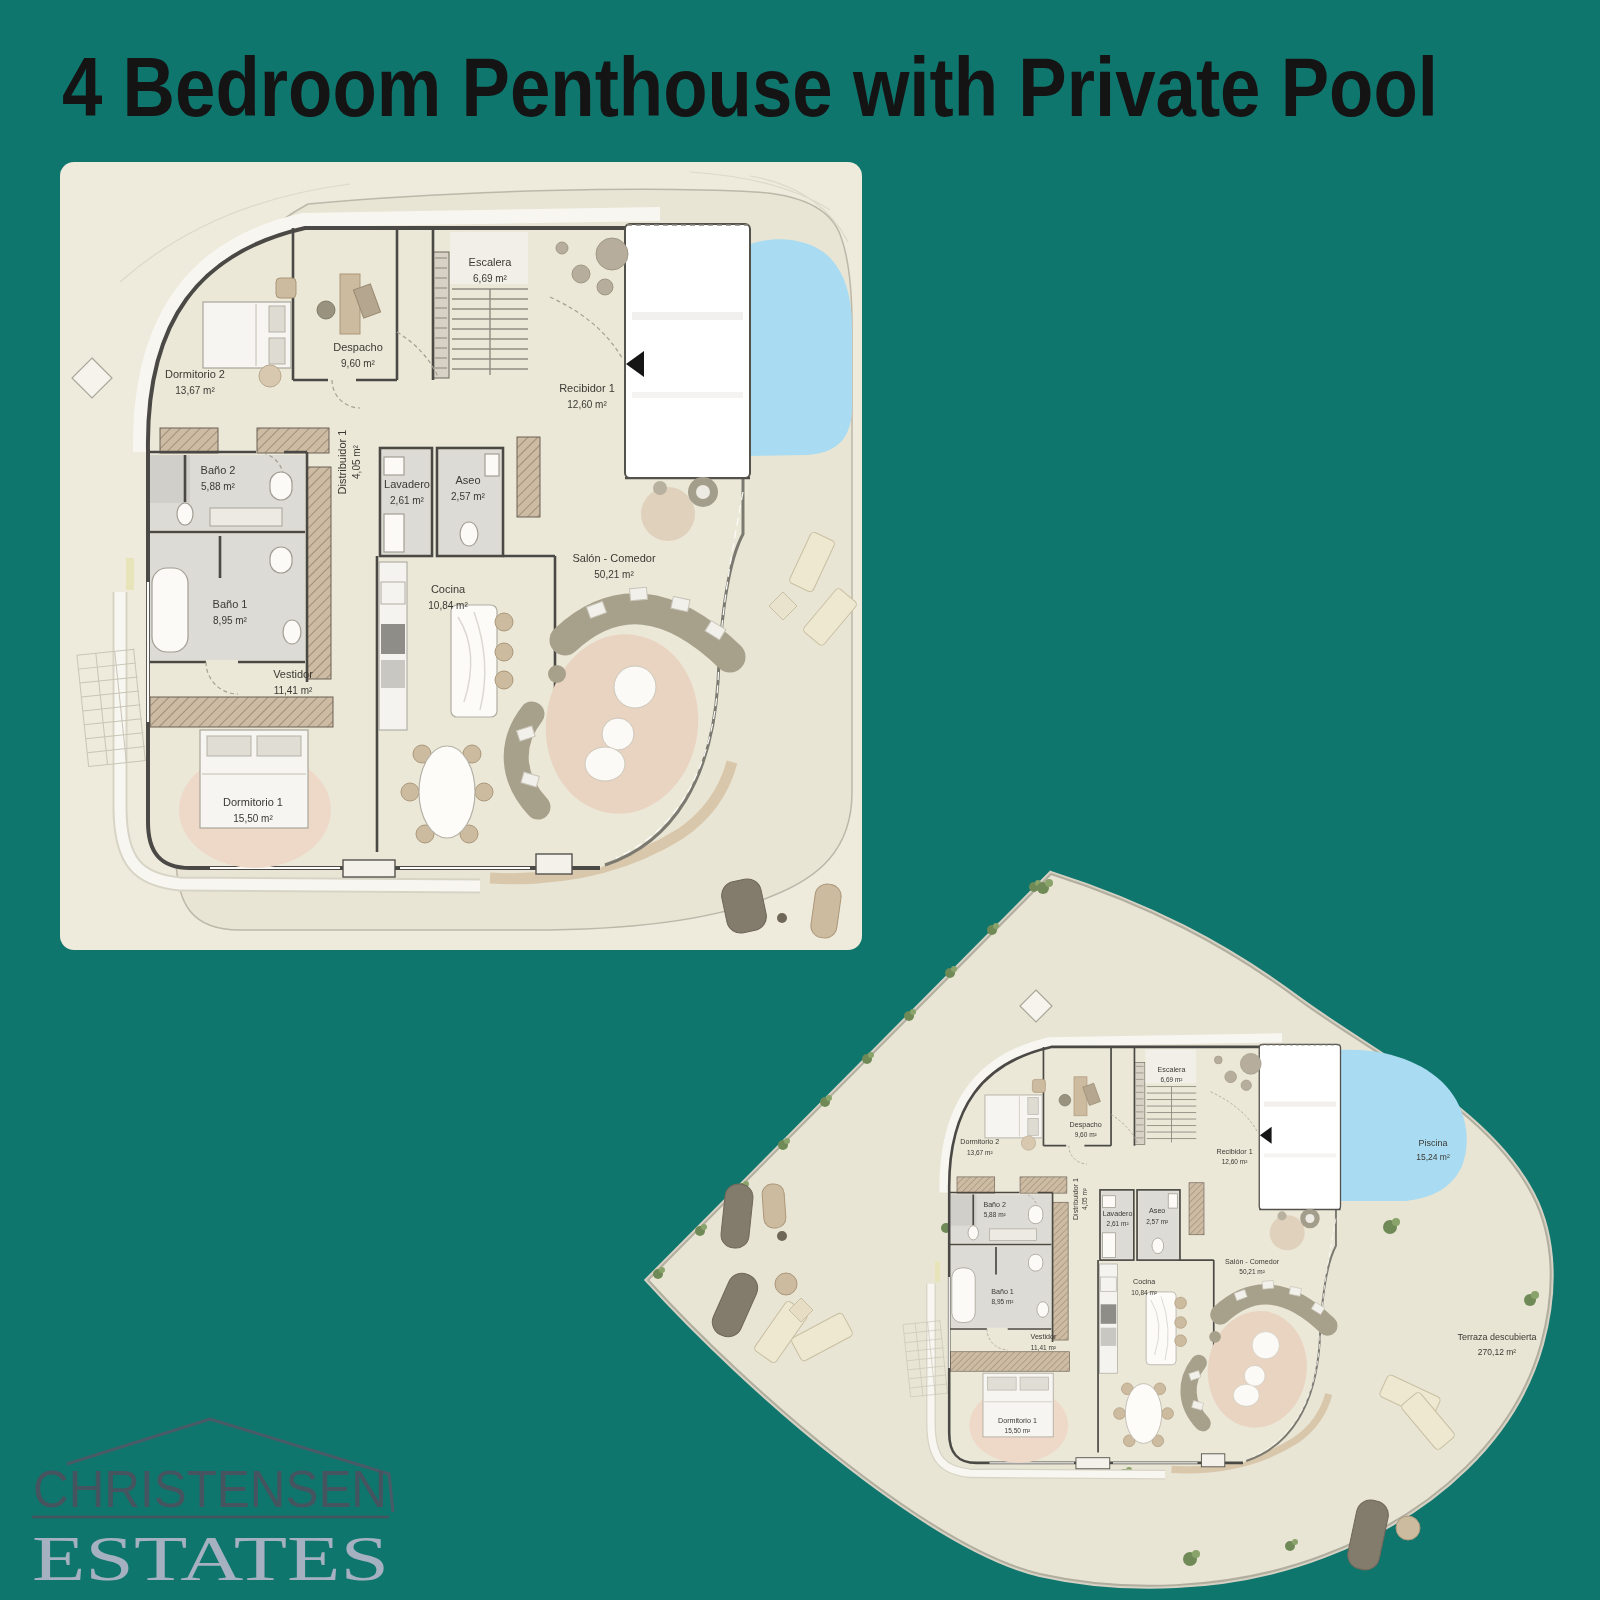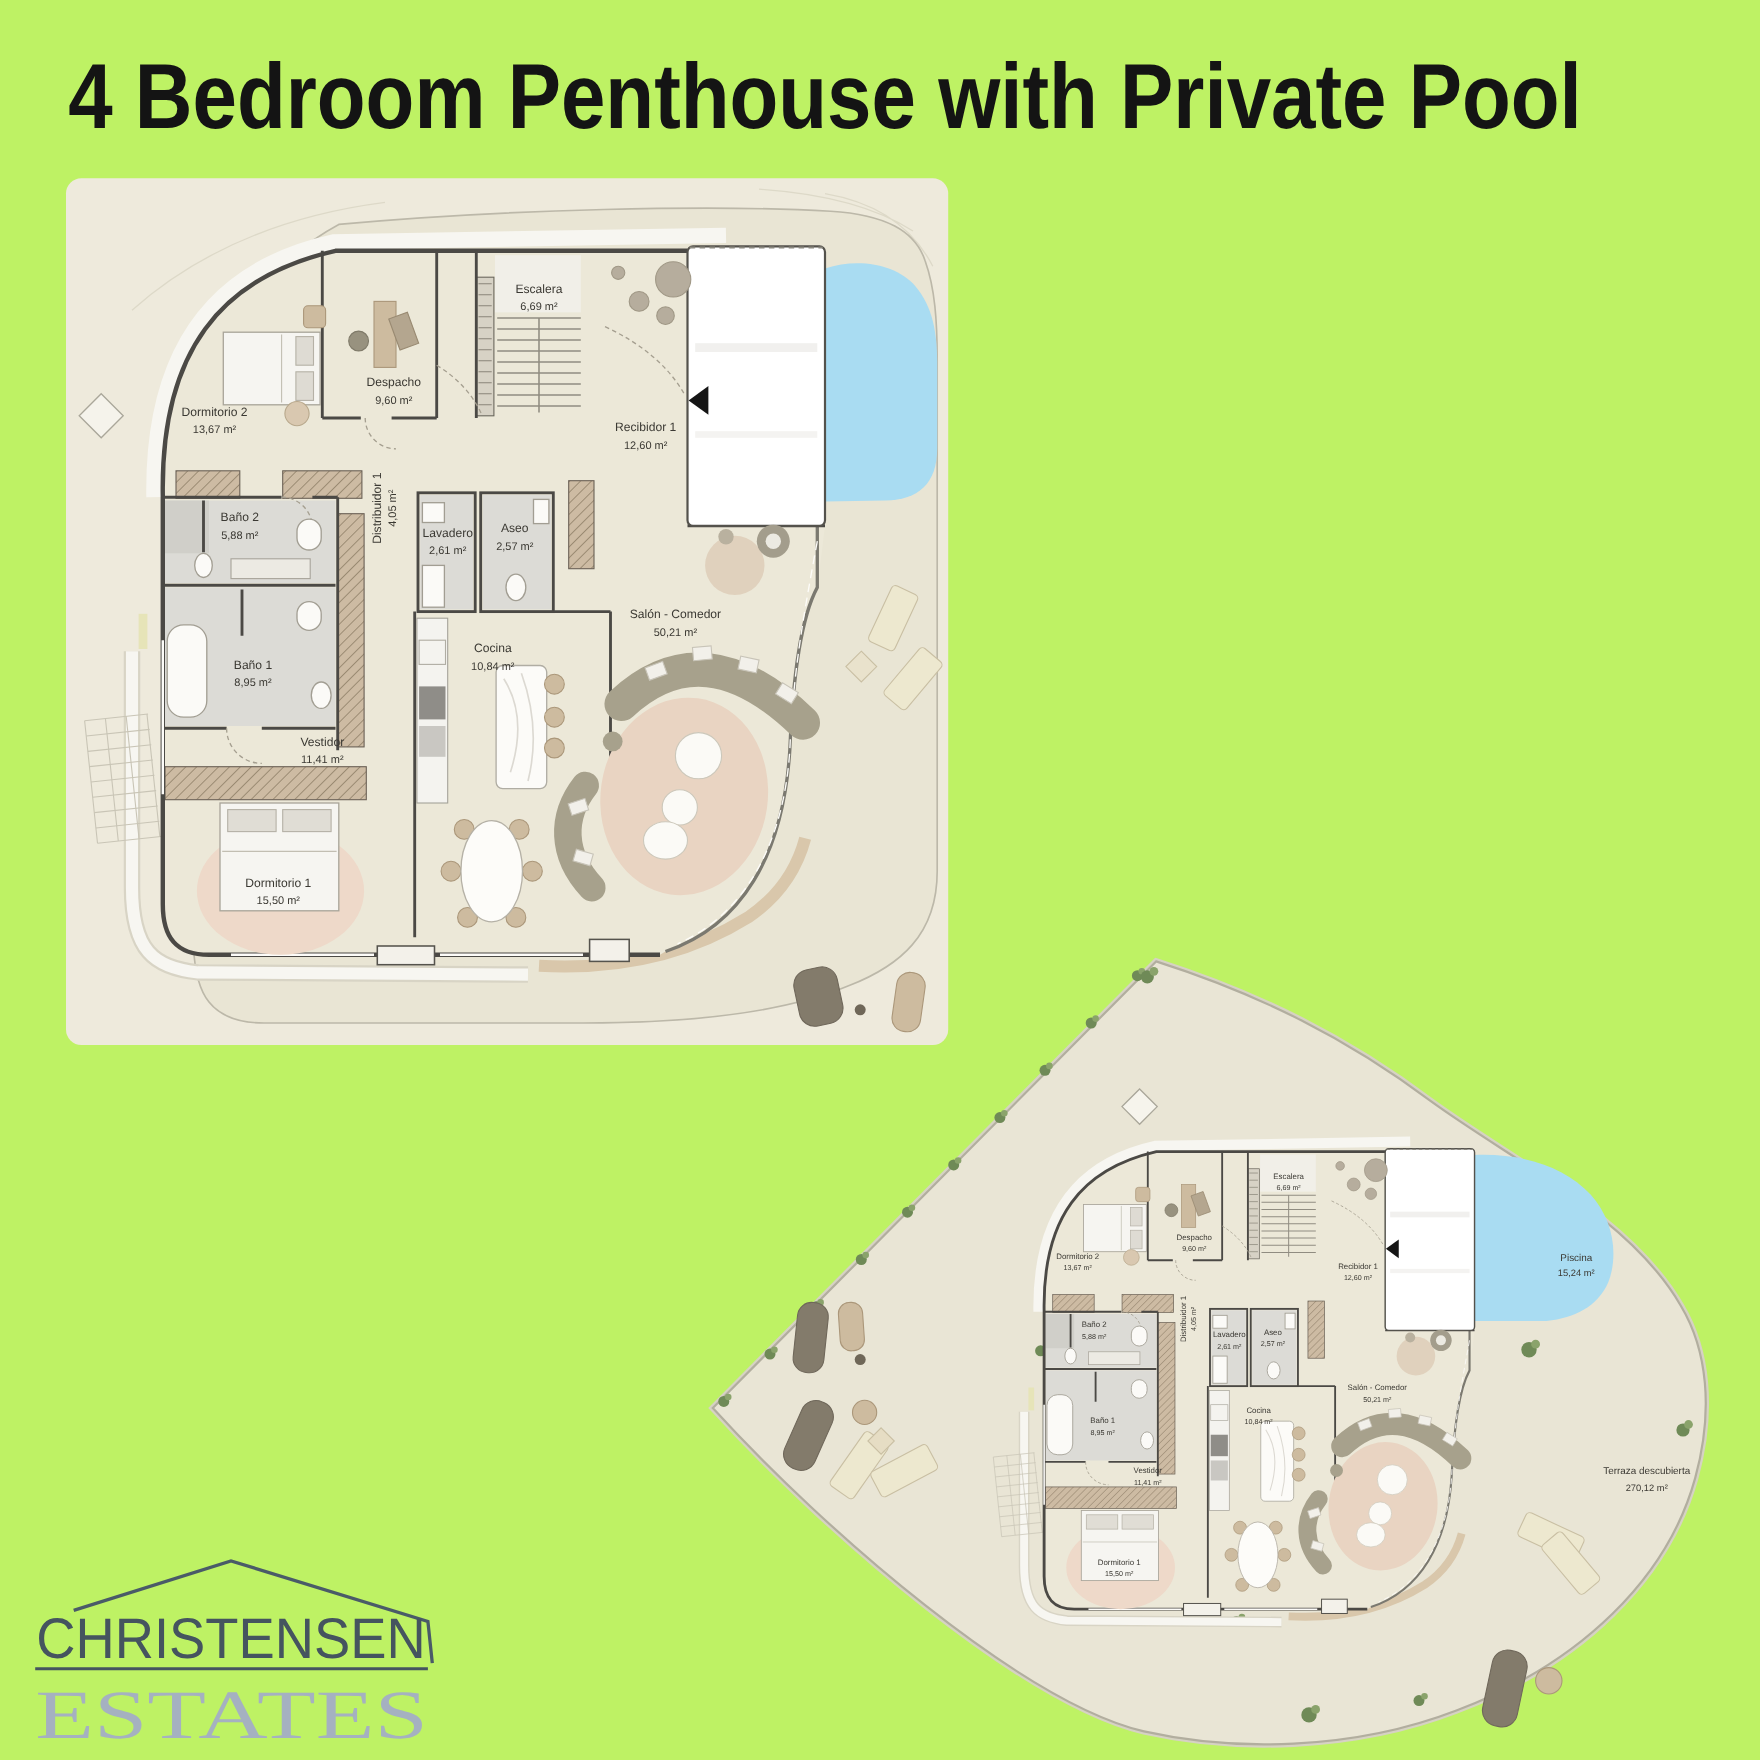--- a/index.html
+++ b/index.html
@@ -1,16 +1,16 @@
 <!DOCTYPE html>
 <html><head>
 <meta charset="utf-8">
 <style>
   html,body{margin:0;padding:0;background:#ffffff;}
-  .page{position:relative;width:1600px;height:1600px;background:#bef264;overflow:hidden;
+  .page{position:relative;width:1600px;height:1600px;background:#0f766e;overflow:hidden;
         font-family:"Liberation Sans",sans-serif;}
   svg{display:block;}
   svg text{font-family:"Liberation Sans",sans-serif;}
   .title-text{font-weight:bold;fill:#141414;}
   .room-name{font-size:11px;fill:#3b3933;text-anchor:middle;}
   .room-area{font-size:10px;fill:#3b3933;text-anchor:middle;}
   .room-name-sm{font-size:9px;fill:#3b3933;text-anchor:middle;}
   .room-area-sm{font-size:8.5px;fill:#3b3933;text-anchor:middle;}
   .logo-main{fill:#45545f;}
   .logo-sub{font-family:"Liberation Serif",serif;fill:#a5b1c0;}

